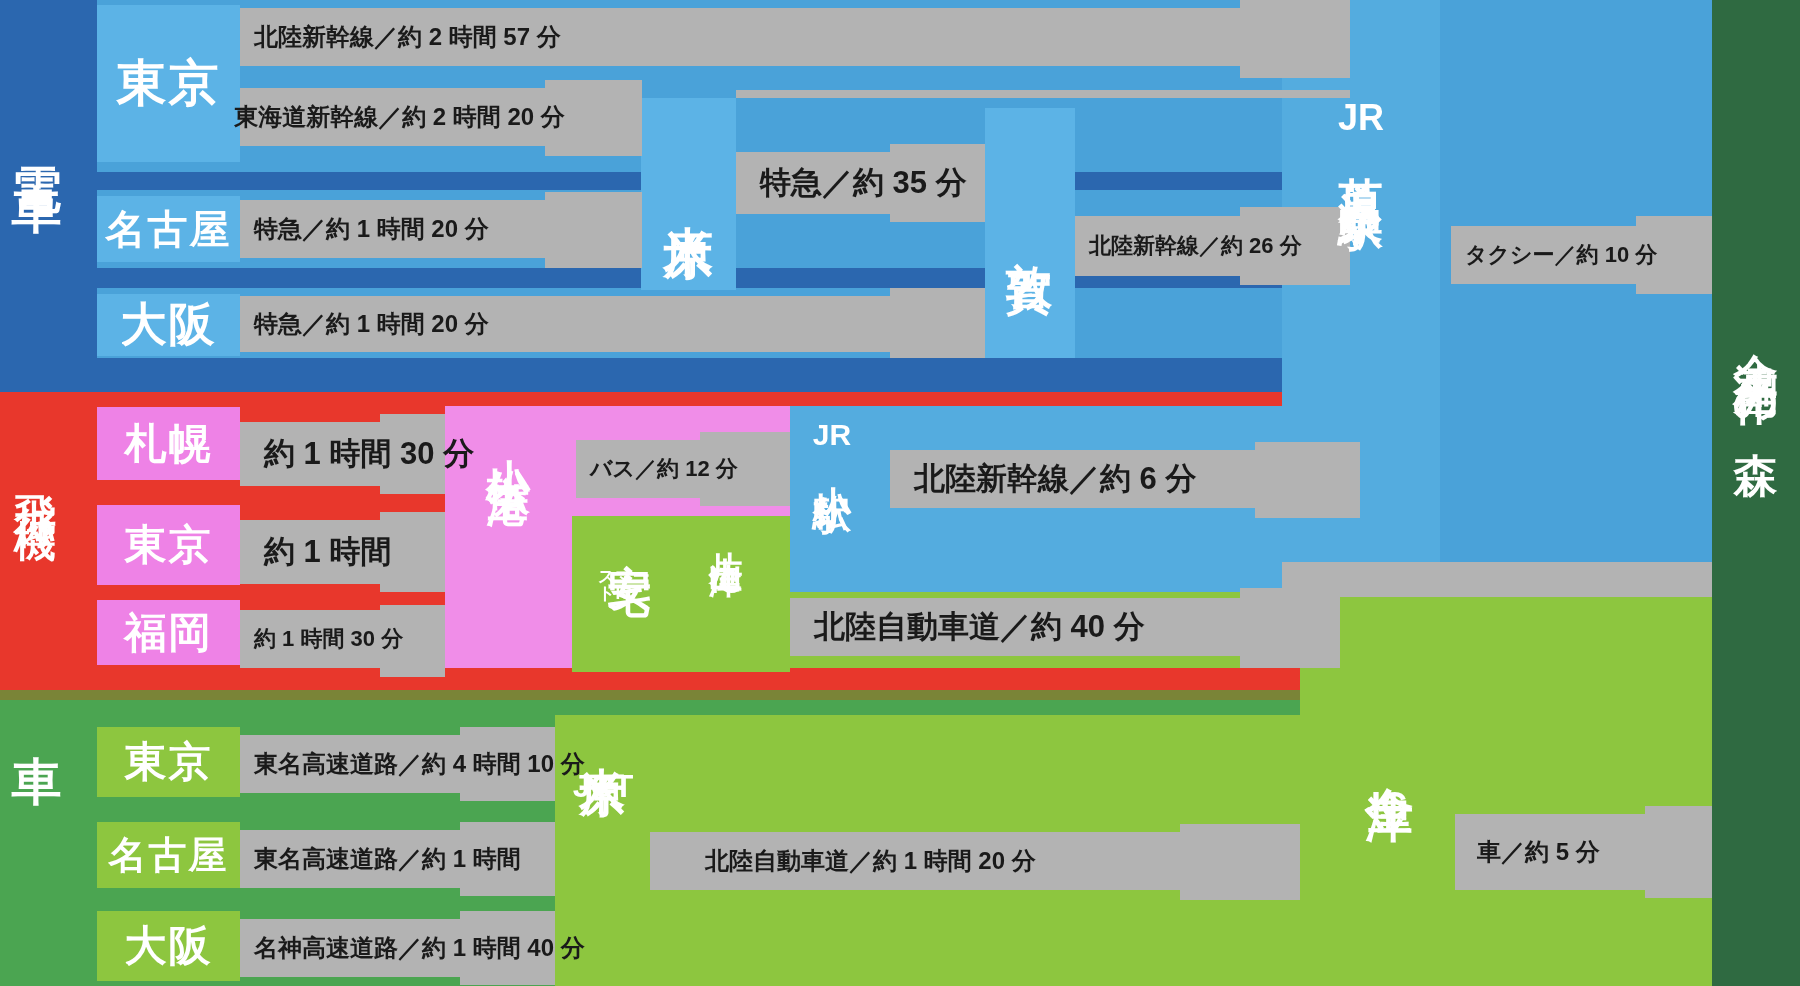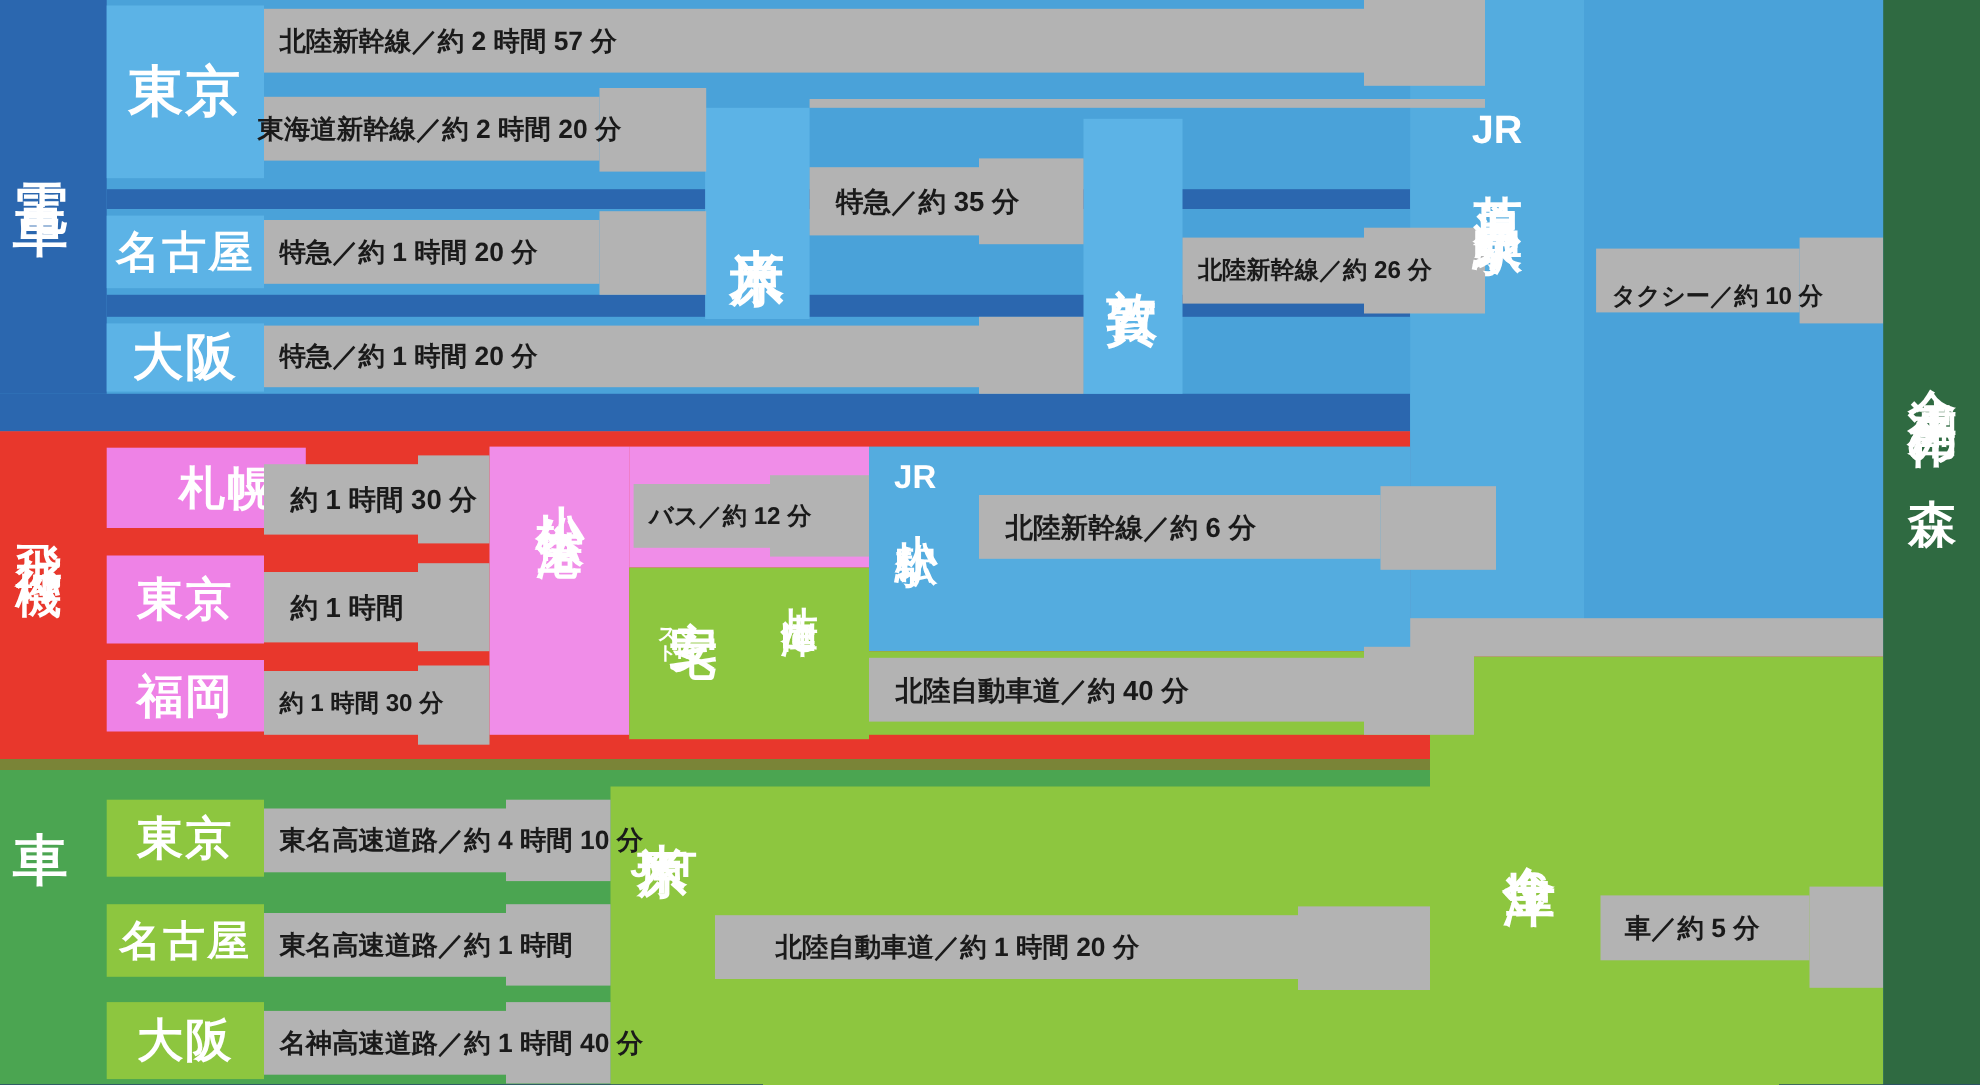--- a/index.html
+++ b/index.html
@@ -15,21 +15,21 @@
   .city{position:absolute;display:flex;align-items:center;justify-content:center;
     color:#ffffff;font-weight:800;z-index:20;letter-spacing:2px;}
   
   .station{position:absolute;display:flex;flex-direction:column;align-items:center;
     color:#ffffff;font-weight:800;z-index:40;}
   .vtext{writing-mode:vertical-rl;text-orientation:upright;letter-spacing:8px;line-height:1;}
   .prefix{font-weight:800;line-height:1;margin-bottom:6px;}
   .suffix{font-weight:800;line-height:1;margin-top:24px;}
   .seclabel{position:absolute;color:#ffffff;font-weight:800;z-index:40;}
   .panel{position:absolute;}
-  .t24{font-size:24px;} .t23{font-size:25px;padding-left:24px;} .t22{font-size:22px;}
+  .t24{font-size:24px;} .t23{font-size:31px;padding-left:24px;} .t22{font-size:22px;}
 </style>
 </head>
 <body>
 
 <div id="canvas">
 
   <div class="abs" style="left:0;top:0;width:1712px;height:358px;background:#4AA2D9;"></div>
   <div class="abs" style="left:0;top:0;width:97px;height:358px;background:#2B67AF;"></div>
   <div class="abs" style="left:97px;top:172px;width:1185px;height:18px;background:#2B67AF;"></div>
   <div class="abs" style="left:97px;top:268px;width:1185px;height:20px;background:#2B67AF;"></div>
@@ -92,27 +92,27 @@
   <div class="bar t22" style="left:1075px;top:216px;width:165px;height:60px;z-index:32;">
       <span>北陸新幹線／約 26 分</span>
     </div>
 
   <div class="station" style="left:1282px;top:100px;width:158px;">
     <span class="prefix" style="font-size:36px;">JR</span>
     <span class="vtext" style="font-size:44px;">芦原温泉駅</span>
   </div>
 
   <div class="cap" style="left:1636px;top:216px;width:76px;height:78px;z-index:31;"></div>
-  <div class="bar t22" style="left:1451px;top:226px;width:185px;height:58px;z-index:32;align-items:flex-end;">
+  <div class="bar t22" style="left:1451px;top:226px;width:185px;height:58px;z-index:32;">
       <span>タクシー／約 10 分</span>
     </div>
 
   <div class="seclabel vtext" style="left:14px;top:462px;font-size:42px;letter-spacing:12px;">飛行機</div>
 
-  <div class="city" style="left:97px;top:407px;width:143px;height:73px;background:#EE82E6;font-size:42px;padding-left:38px;">
+  <div class="city" style="left:97px;top:407px;width:143px;height:73px;background:#EE82E6;font-size:42px;">
       <span>札幌</span>
     </div>
   <div class="cap" style="left:380px;top:414px;width:65px;height:80px;"></div>
   <div class="bar t23" style="left:240px;top:422px;width:140px;height:64px;">
       <span>約 1 時間 30 分</span>
     </div>
 
   <div class="city" style="left:97px;top:505px;width:143px;height:80px;background:#EE82E6;font-size:42px;">
       <span>東京</span>
     </div>
@@ -203,21 +203,21 @@
   <div class="bar t24" style="left:650px;top:832px;width:530px;height:58px;padding-left:55px;">
       <span>北陸自動車道／約 1 時間 20 分</span>
     </div>
 
   <div class="station" style="left:1354px;top:748px;width:70px;">
     <span class="vtext" style="font-size:48px;">金津</span>
     <span class="suffix" style="font-size:36px;">IC</span>
   </div>
 
   <div class="cap" style="left:1645px;top:806px;width:67px;height:92px;"></div>
-  <div class="bar t24" style="left:1455px;top:814px;width:190px;height:59px;padding-left:22px;">
+  <div class="bar t24" style="left:1455px;top:814px;width:190px;height:76px;padding-left:22px;">
       <span>車／約 5 分</span>
     </div>
 
   <div class="panel" style="left:1712px;top:0;width:88px;height:986px;background:#2F6A41;z-index:50;"></div>
   <div class="station" style="left:1712px;top:318px;width:88px;z-index:51;">
     <span class="vtext" style="font-size:44px;letter-spacing:10px;">金津創作の森</span>
   </div>
 
 </div>
 

